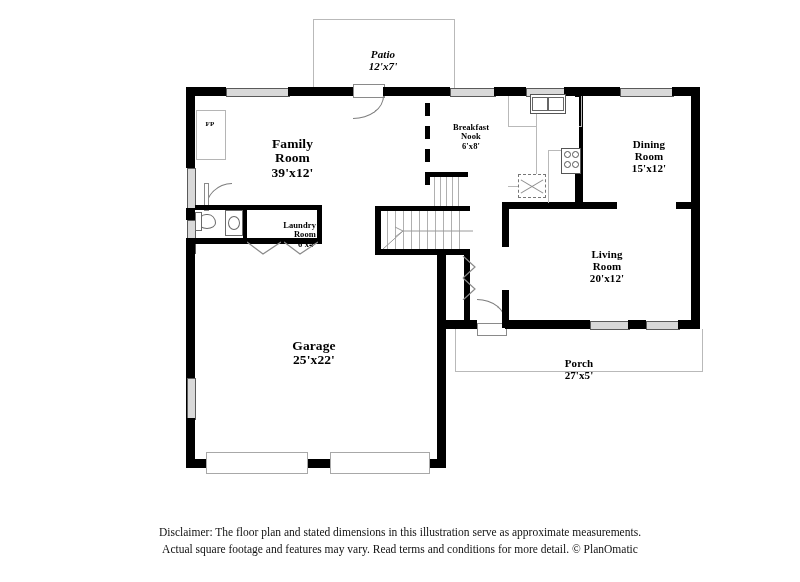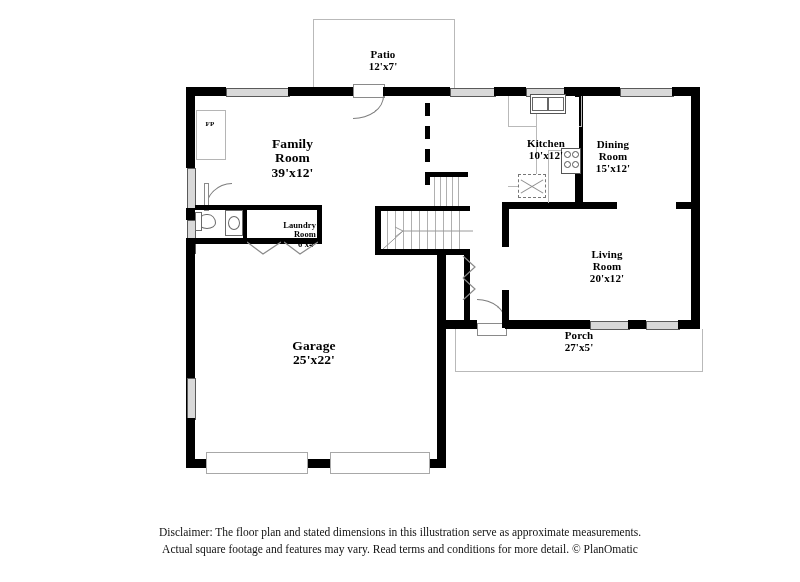--- a/index.html
+++ b/index.html
@@ -63,21 +63,21 @@
   .disclaimer{position:absolute;left:0;width:800px;text-align:center;
               font-size:11.5px;line-height:1.45;color:#111;}
 </style>
 </head>
 <body>
 
 <div id="stage">
 
   <div class="outline" style="left:313px;top:19px;width:140px;height:70px;"></div>
   <div class="fill" style="left:314px;top:20px;width:138px;height:68px;"></div>
-  <div class="label lbl-md" style="left:323px;top:37px;width:120px;">
+  <div class="label lbl-md" style="left:323px;top:37px;width:120px;font-style:italic;">
     <span>Patio</span>
     <span style="display:block">12'x7'</span>
   </div>
 
   <div class="wall" style="left:186px;top:87px;width:40px;height:9px;"></div>
   <div class="win-h" style="left:226px;top:88px;width:62px;height:7px;"></div>
   <div class="wall" style="left:288px;top:87px;width:65px;height:9px;"></div>
 
   <div class="doorleaf" style="left:353px;top:84px;width:30px;height:12px;"></div>
   <div class="swing" style="left:353px;top:96px;width:30px;height:22px;border-top:none;border-left:none;border-radius:0 0 100% 0;"></div>
@@ -161,20 +161,25 @@
   <div class="label lbl-lg" style="left:256px;top:324px;width:116px;text-align:center;">
     <span>Garage</span>
     <span style="display:block">25'x22'</span>
   </div>
 
   <div class="dashcol" style="left:425px;top:103px;width:5px;height:92px;">
     <i style="height:13px;margin-bottom:10px;"></i>
     <i style="height:13px;margin-bottom:10px;"></i>
     <i style="height:13px;margin-bottom:10px;"></i>
     <i style="height:13px;margin-bottom:10px;"></i>
+  </div>
+  <div class="label lbl-sm" style="left:438px;top:114px;width:66px;">
+    <span>Breakfast
+Nook</span>
+    <span style="display:block">6'x8'</span>
   </div>
 
   <div class="wall" style="left:428px;top:172px;width:40px;height:5px;"></div>
   <div class="stair-box" style="left:430px;top:177px;width:40px;height:30px;">
     <div class="tread" style="left:4px;top:0;width:1px;height:30px;"></div>
     <div class="tread" style="left:10px;top:0;width:1px;height:30px;"></div>
     <div class="tread" style="left:16px;top:0;width:1px;height:30px;"></div>
     <div class="tread" style="left:22px;top:0;width:1px;height:30px;"></div>
     <div class="tread" style="left:28px;top:0;width:1px;height:30px;"></div>
   </div>
@@ -230,43 +235,39 @@
   <div class="basin" style="left:548px;top:97px;width:14px;height:12px;"></div>
 
   <div class="range" style="left:561px;top:148px;width:18px;height:24px;"></div>
   <div class="burner" style="left:564px;top:151px;width:5px;height:5px;"></div>
   <div class="burner" style="left:572px;top:151px;width:5px;height:5px;"></div>
   <div class="burner" style="left:564px;top:161px;width:5px;height:5px;"></div>
   <div class="burner" style="left:572px;top:161px;width:5px;height:5px;"></div>
 
   <div class="dw" style="left:518px;top:174px;width:26px;height:22px;"></div>
 
-  <div class="label lbl-md" style="left:506px;top:126px;width:80px;">
-    <span>Kitchen</span>
-    <span style="display:block">10'x12'</span>
-  </div>
 
   <div class="wall" style="left:575px;top:202px;width:42px;height:7px;"></div>
   <div class="wall" style="left:676px;top:202px;width:24px;height:7px;"></div>
-  <div class="label lbl-md" style="left:568px;top:127px;width:90px;font-family:Liberation Serif, serif;">
+  <div class="label lbl-md" style="left:604px;top:127px;width:90px;font-family:Liberation Serif, serif;">
     <span>Dining
 Room</span>
     <span style="display:block">15'x12'</span>
   </div>
 
   <div class="wall" style="left:502px;top:209px;width:7px;height:38px;"></div>
   <div class="wall" style="left:502px;top:290px;width:7px;height:38px;"></div>
   <div class="label lbl-md" style="left:558px;top:237px;width:98px;">
     <span>Living
 Room</span>
     <span style="display:block">20'x12'</span>
   </div>
 
   <div class="outline" style="left:455px;top:329px;width:246px;height:42px;border-top:none;"></div>
-  <div class="label lbl-md" style="left:536px;top:318px;width:86px;">
+  <div class="label lbl-md" style="left:536px;top:346px;width:86px;">
     <span>Porch</span>
     <span style="display:block">27'x5'</span>
   </div>
 
   <div class="disclaimer" style="top:524px;">Disclaimer: The floor plan and stated dimensions in this illustration serve as approximate measurements.</div>
   <div class="disclaimer" style="top:541px;">Actual square footage and features may vary. Read terms and conditions for more detail. © PlanOmatic</div>
 
 </div>
 
 </body></html>

